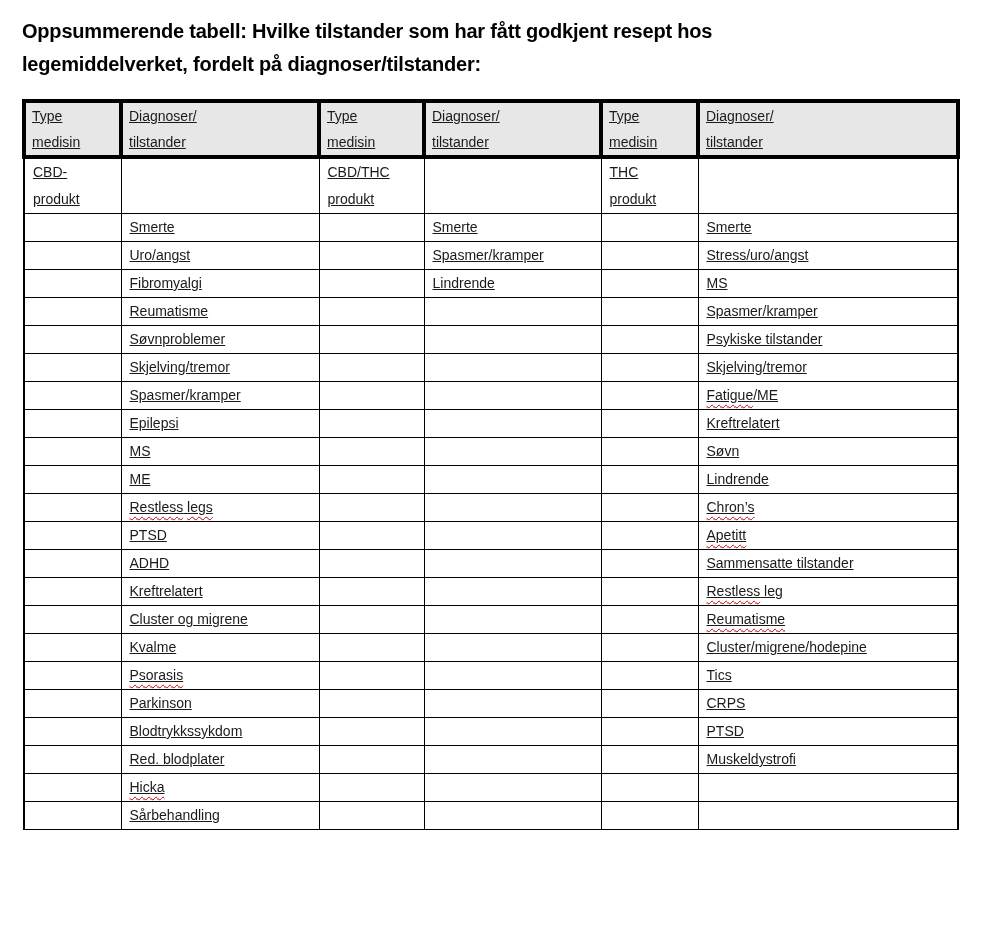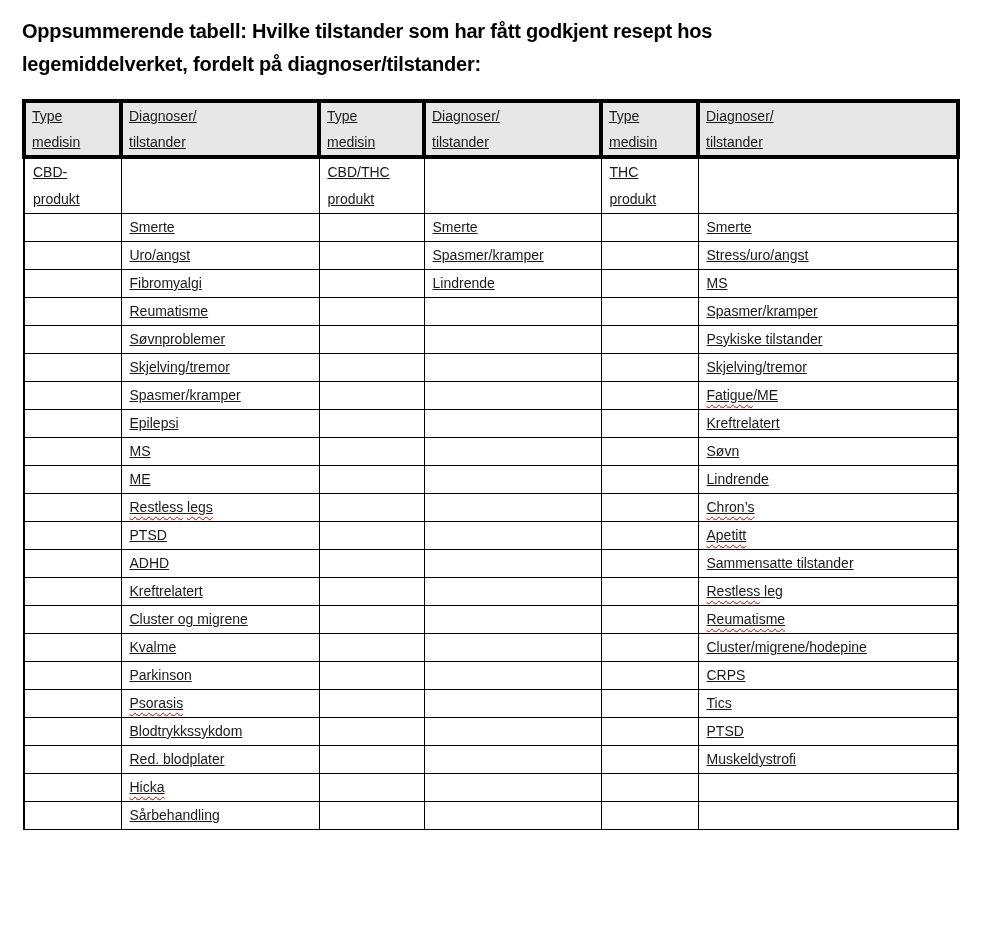--- a/index.html
+++ b/index.html
@@ -242,33 +242,33 @@
         <tr class="data-row">
           <td></td>
           <td>Kvalme</td>
           <td></td>
           <td></td>
           <td></td>
           <td>Cluster/migrene/hodepine</td>
         </tr>
         <tr class="data-row">
           <td></td>
+          <td><span class="wavy">Psorasis</span></td>
+          <td></td>
+          <td></td>
+          <td></td>
+          <td>Tics</td>
+        </tr>
+        <tr class="data-row">
+          <td></td>
           <td>Parkinson</td>
           <td></td>
           <td></td>
           <td></td>
           <td>CRPS</td>
-        </tr>
-        <tr class="data-row">
-          <td></td>
-          <td><span class="wavy">Psorasis</span></td>
-          <td></td>
-          <td></td>
-          <td></td>
-          <td>Tics</td>
         </tr>
         <tr class="data-row">
           <td></td>
           <td>Blodtrykkssykdom</td>
           <td></td>
           <td></td>
           <td></td>
           <td>PTSD</td>
         </tr>
         <tr class="data-row">

